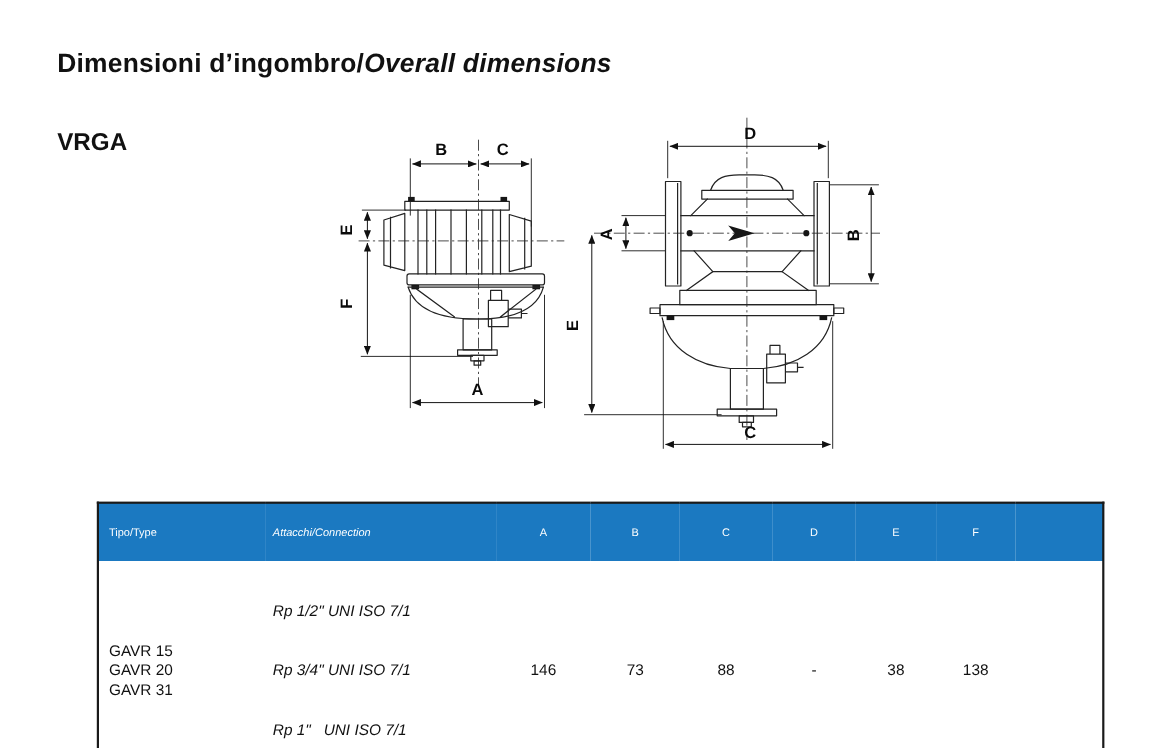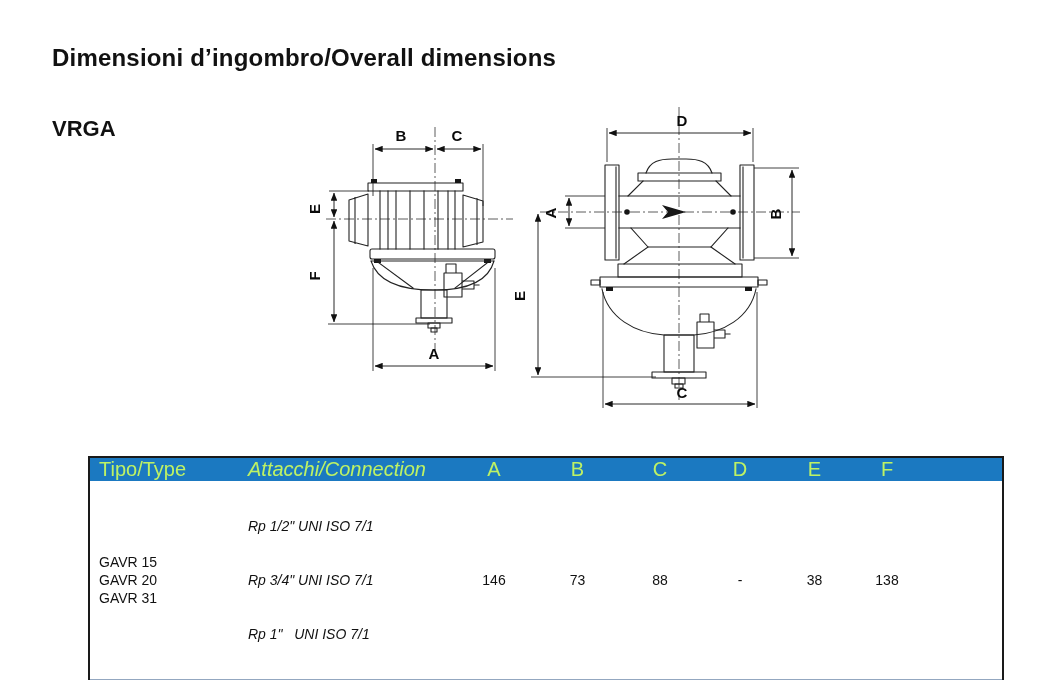--- a/index.html
+++ b/index.html
@@ -1,36 +1,36 @@
 <!DOCTYPE html>
 <html><head>
 <meta charset="utf-8">
 <style>
   html,body{margin:0;padding:0;background:#fff;}
   body{width:1056px;height:680px;position:relative;overflow:hidden;
        font-family:"Liberation Sans",sans-serif;color:#111;}
 
   .page-title{position:absolute;left:52px;top:44px;font-size:24px;font-weight:bold;
               letter-spacing:.2px;white-space:nowrap;}
-  .page-title .en{}
+  .page-title .en{font-style:italic;}
   .model-label{position:absolute;left:52px;top:116px;font-size:22px;font-weight:bold;}
 
   .draw{position:absolute;}
   .bodyln{stroke:#232323;stroke-width:1.1;fill:none;stroke-linejoin:round;stroke-linecap:square;}
   .fil{fill:#161616;stroke:none;}
   .dimln{stroke:#111;stroke-width:.9;fill:none;}
   .ext{stroke:#111;stroke-width:.8;fill:none;}
   .cl{stroke:#333;stroke-width:.8;fill:none;stroke-dasharray:10 3 2 3;}
   .lbl text{font-family:"Liberation Sans",sans-serif;font-size:15px;font-weight:bold;
             fill:#0a0a0a;text-anchor:middle;}
 
   .dim-table{position:absolute;left:88px;top:456px;width:914px;border-collapse:collapse;
              table-layout:fixed;font-size:14px;border:2px solid #1a1a1a;}
-  .dim-table th{background:#1b79c1;color:#bef264;font-weight:normal;height:20px;
-                font-size:20px;text-align:center;padding:0;}
+  .dim-table th{background:#1b79c1;color:#ffffff;font-weight:normal;height:20px;
+                font-size:10px;text-align:center;padding:16px;}
   .dim-table th.l{text-align:left;}
   .dim-table td{padding:0;height:18px;line-height:18px;vertical-align:middle;
                 text-align:center;white-space:nowrap;}
   .dim-table td.l{text-align:left;}
   .c-model{padding-left:9px !important;}
   .c-conn{padding-left:7px !important;white-space:pre !important;font-style:italic;}
   tr.hl{background:#bccee6;}
   tr.sep{border-top:1px solid #93a7c0;}
   .g td div{height:18px;line-height:18px;}
 </style>

